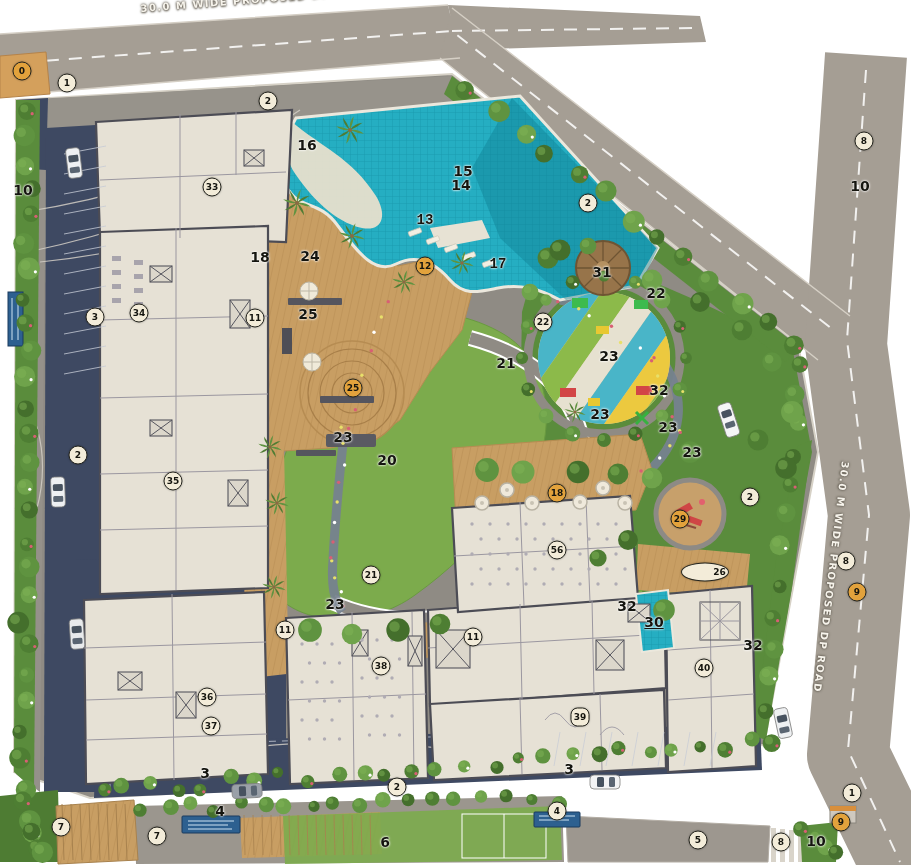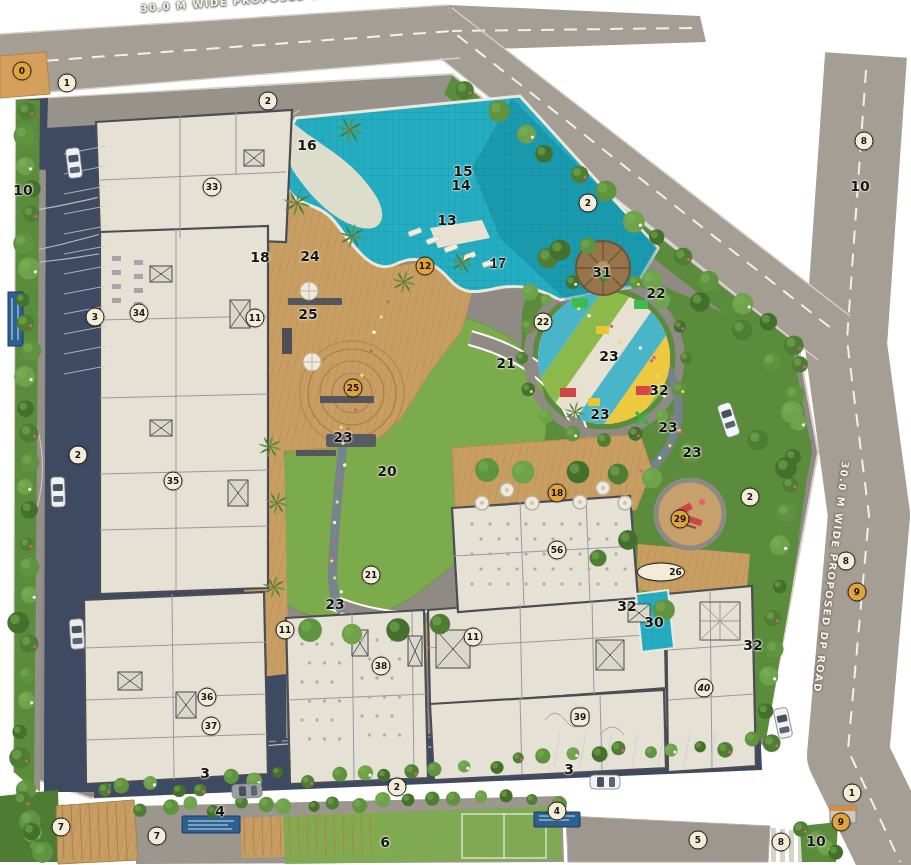--- a/index.html
+++ b/index.html
@@ -902,21 +902,21 @@
 
 <div id="markers-layer">
       <div class="marker orange" style="left: 22px; top: 71px;">0</div>
       <div class="marker light" style="left: 67px; top: 83px;">1</div>
       <div class="marker light" style="left: 268px; top: 101px;">2</div>
       <div class="marker plain" style="left: 23px; top: 190px;">10</div>
       <div class="marker light" style="left: 212px; top: 187px;">33</div>
       <div class="marker plain" style="left: 307px; top: 145px;">16</div>
       <div class="marker plain" style="left: 463px; top: 148px; margin-top: 23px;">15</div>
       <div class="marker plain" style="left: 461px; top: 185px;">14</div>
-      <div class="marker plain" style="left: 447px; top: 220px;">13</div>
+      <div class="marker plain" style="left: 425px; top: 220px; font-family: Liberation Mono, monospace;">13</div>
       <div class="marker orange" style="left: 425px; top: 266px;">12</div>
       <div class="marker plain" style="left: 498px; top: 264px; font-family: Liberation Mono, monospace;">17</div>
       <div class="marker light" style="left: 588px; top: 203px;">2</div>
       <div class="marker light" style="left: 864px; top: 141px;">8</div>
       <div class="marker plain" style="left: 860px; top: 186px;">10</div>
       <div class="marker plain" style="left: 260px; top: 257px;">18</div>
       <div class="marker plain" style="left: 310px; top: 256px;">24</div>
       <div class="marker plain" style="left: 308px; top: 314px;">25</div>
       <div class="marker light" style="left: 255px; top: 318px;">11</div>
       <div class="marker light" style="left: 139px; top: 313px;">34</div>
@@ -924,35 +924,35 @@
       <div class="marker plain" style="left: 602px; top: 272px;">31</div>
       <div class="marker plain" style="left: 656px; top: 293px;">22</div>
       <div class="marker light" style="left: 543px; top: 322px;">22</div>
       <div class="marker plain" style="left: 609px; top: 356px;">23</div>
       <div class="marker plain" style="left: 659px; top: 390px;">32</div>
       <div class="marker plain" style="left: 600px; top: 414px;">23</div>
       <div class="marker plain" style="left: 668px; top: 427px;">23</div>
       <div class="marker plain" style="left: 506px; top: 363px;">21</div>
       <div class="marker plain" style="left: 343px; top: 437px;">23</div>
       <div class="marker orange" style="left: 353px; top: 388px;">25</div>
-      <div class="marker plain" style="left: 387px; top: 460px; margin-top: 11px;">20</div>
+      <div class="marker plain" style="left: 387px; top: 460px;">20</div>
       <div class="marker light" style="left: 78px; top: 455px;">2</div>
       <div class="marker light" style="left: 173px; top: 481px;">35</div>
       <div class="marker orange" style="left: 557px; top: 493px;">18</div>
       <div class="marker plain" style="left: 692px; top: 452px;">23</div>
       <div class="marker orange" style="left: 680px; top: 519px;">29</div>
       <div class="marker light" style="left: 557px; top: 550px;">56</div>
-      <div class="marker light" style="left: 661px; top: 572px; padding-left: 29px;">26</div>
+      <div class="marker light" style="left: 705px; top: 572px; padding-left: 29px;">26</div>
       <div class="marker light" style="left: 750px; top: 497px;">2</div>
       <div class="marker light" style="left: 846px; top: 561px;">8</div>
       <div class="marker orange" style="left: 857px; top: 592px;">9</div>
       <div class="marker plain" style="left: 627px; top: 606px;">32</div>
-      <div class="marker plain" style="left: 654px; top: 622px;">30</div>
+      <div class="marker plain" style="left: 654px; top: 622px; text-decoration: underline;">30</div>
       <div class="marker plain" style="left: 753px; top: 645px;">32</div>
-      <div class="marker light" style="left: 704px; top: 688px; font-style: italic;">40</div>
+      <div class="marker light" style="left: 704px; top: 668px;">40</div>
       <div class="marker light" style="left: 371px; top: 575px;">21</div>
       <div class="marker plain" style="left: 335px; top: 604px;">23</div>
       <div class="marker light" style="left: 285px; top: 630px;">11</div>
       <div class="marker light" style="left: 473px; top: 637px;">11</div>
       <div class="marker light" style="left: 337px; top: 666px; margin-left: 44px;">38</div>
       <div class="marker light" style="left: 207px; top: 697px;">36</div>
       <div class="marker light" style="left: 211px; top: 726px;">37</div>
       <div class="marker light" style="left: 580px; top: 717px; border-radius: 7px;">39</div>
       <div class="marker plain" style="left: 205px; top: 773px;">3</div>
       <div class="marker plain" style="left: 569px; top: 769px;">3</div>

